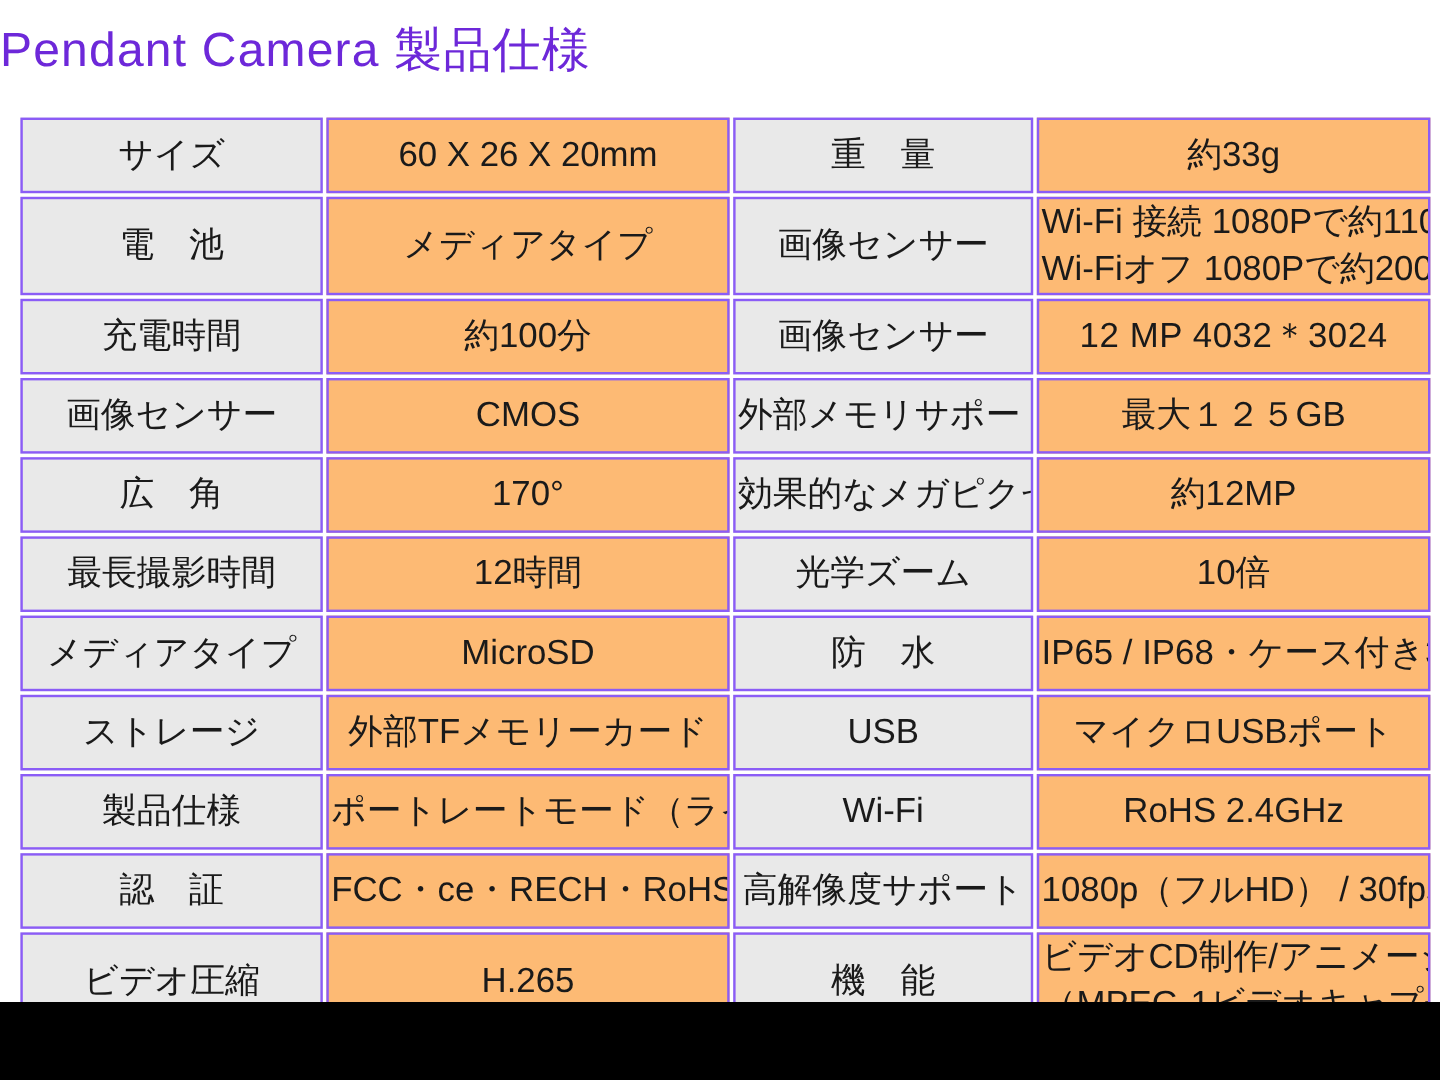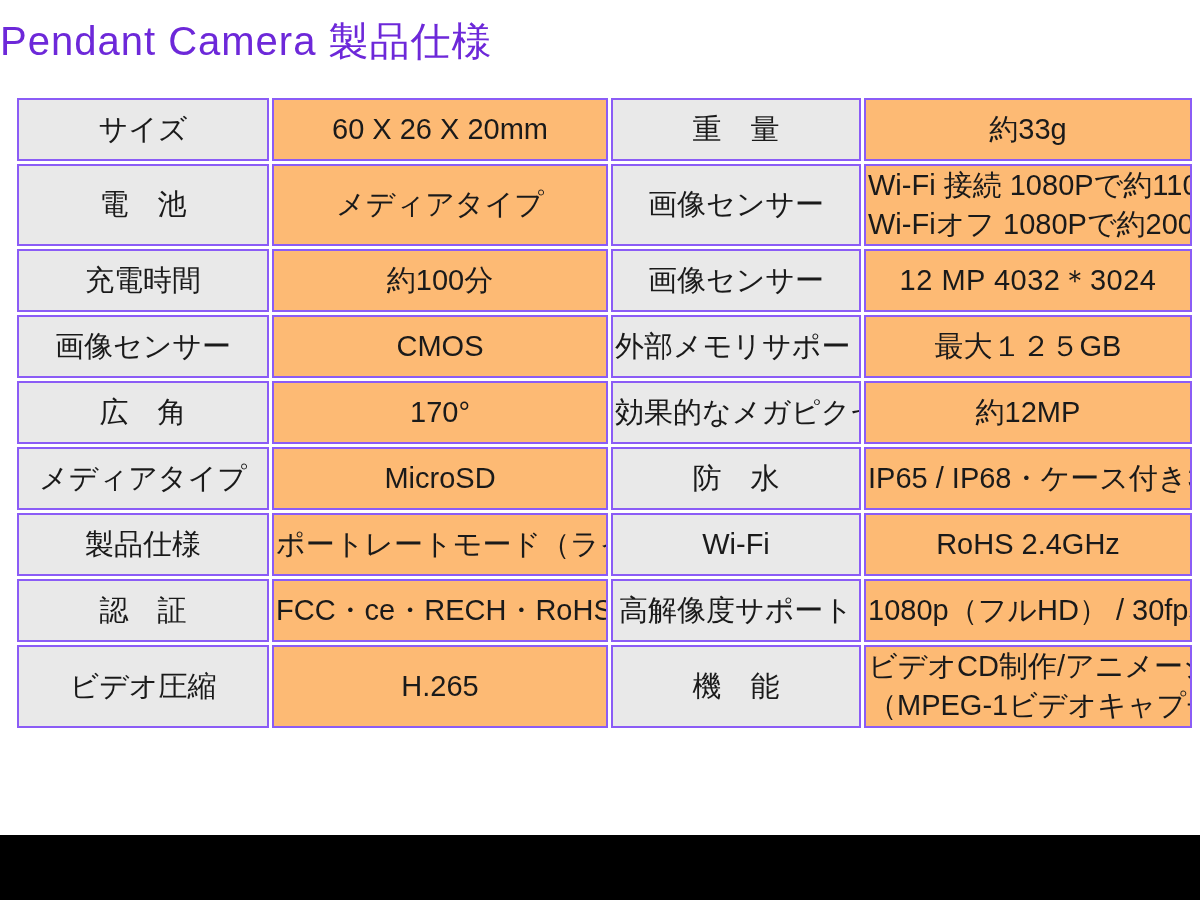--- a/index.html
+++ b/index.html
@@ -113,24 +113,36 @@
         <td class="lbl fs-22">外部メモリサポート</td>
         <td class="val">最大１２５GB</td>
       </tr>
       <tr>
         <td class="lbl">広　角</td>
         <td class="val">170°</td>
         <td class="lbl fs-22">効果的なメガピクセル</td>
         <td class="val">約12MP</td>
       </tr>
       <tr>
+        <td class="lbl">最長撮影時間</td>
+        <td class="val">12時間</td>
+        <td class="lbl">光学ズーム</td>
+        <td class="val">10倍</td>
+      </tr>
+      <tr>
         <td class="lbl">メディアタイプ</td>
         <td class="val">MicroSD</td>
         <td class="lbl">防　水</td>
         <td class="val fs-19">IP65 / IP68・ケース付き30m防水</td>
+      </tr>
+      <tr>
+        <td class="lbl">ストレージ</td>
+        <td class="val">外部TFメモリーカード</td>
+        <td class="lbl">USB</td>
+        <td class="val">マイクロUSBポート</td>
       </tr>
       <tr>
         <td class="lbl">製品仕様</td>
         <td class="val fs-20">ポートレートモード（ライブモード）</td>
         <td class="lbl">Wi-Fi</td>
         <td class="val">RoHS 2.4GHz</td>
       </tr>
       <tr>
         <td class="lbl">認　証</td>
         <td class="val">FCC・ce・RECH・RoHS</td>

